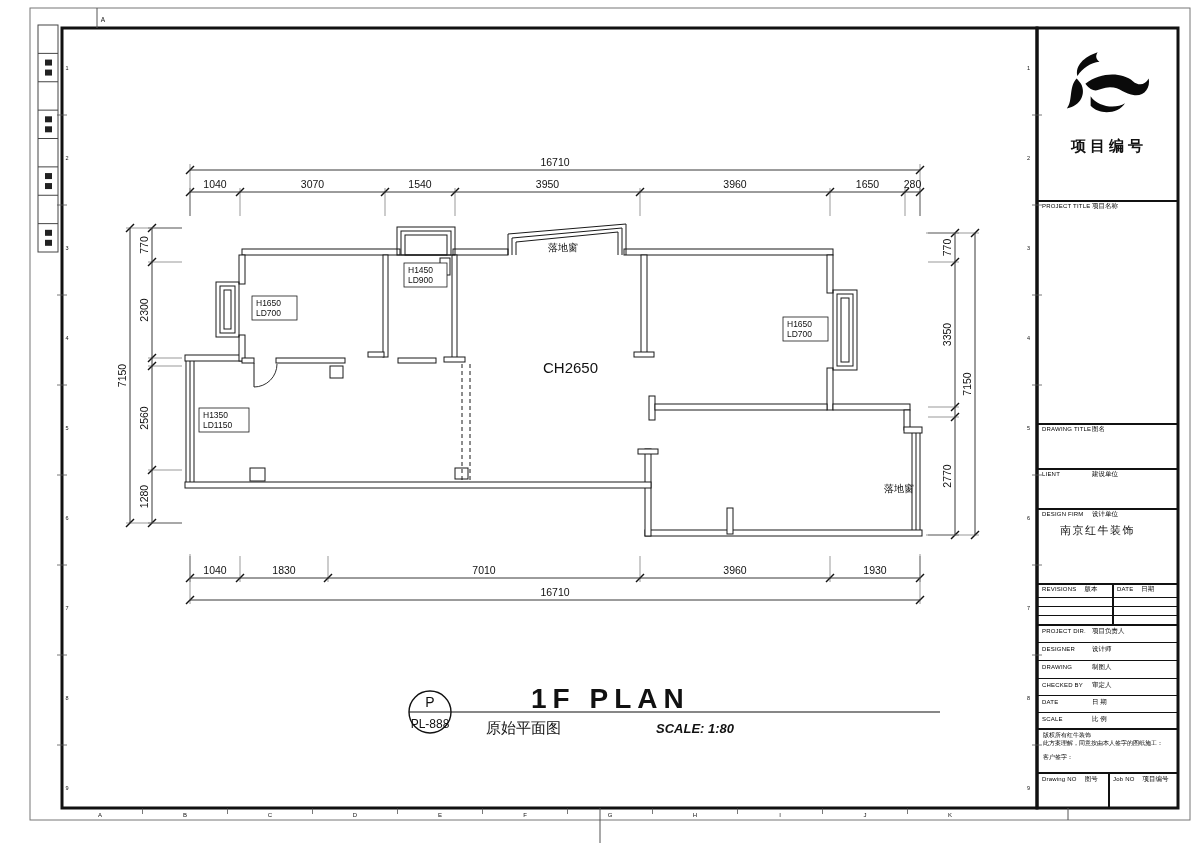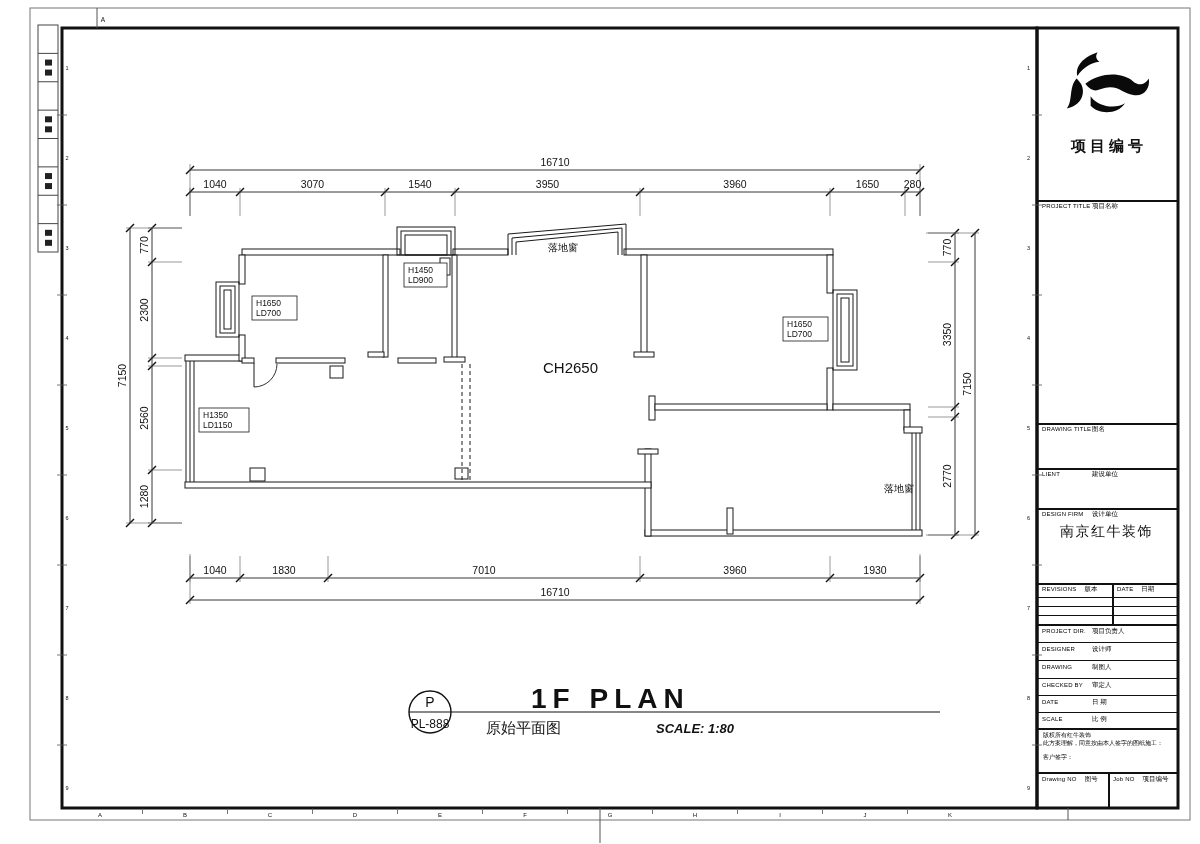--- a/index.html
+++ b/index.html
@@ -12,21 +12,21 @@
   .tb-line.minor{height:1px}
   .tb-vline{position:absolute;width:1.5px;background:#111}
   .tb-pair{position:absolute;font-size:6px;white-space:nowrap;color:#000}
   .tb-pair .en{display:inline-block;letter-spacing:.2px}
   .tb-pair .en.w{width:50px}
   .tb-pair .en.m{margin-right:8px}
   .tb-pair .cn{font-size:6.5px}
   .tb-note{position:absolute;left:1043px;font-size:6px;color:#000;white-space:nowrap}
   #logo-text{position:absolute;left:1040px;top:137px;width:138px;text-align:center;
              font-weight:bold;font-size:15px;letter-spacing:4px}
-  #firm-value{position:absolute;left:1060px;top:523px;font-size:14px;letter-spacing:1.5px}
+  #firm-value{position:absolute;left:1060px;top:523px;font-size:11px;letter-spacing:1.5px}
   #logo-box{position:absolute;left:1066px;top:48px}
 </style>
 </head>
 <body>
 
 <svg id="sheet-svg" width="1200" height="844" viewBox="0 0 1200 844">
 
   <g fill="none">
     <rect x="30" y="8" width="1160" height="812" stroke="#777" stroke-width="1"></rect>
     <rect x="62" y="28" width="975" height="780" stroke="#111" stroke-width="3"></rect>

